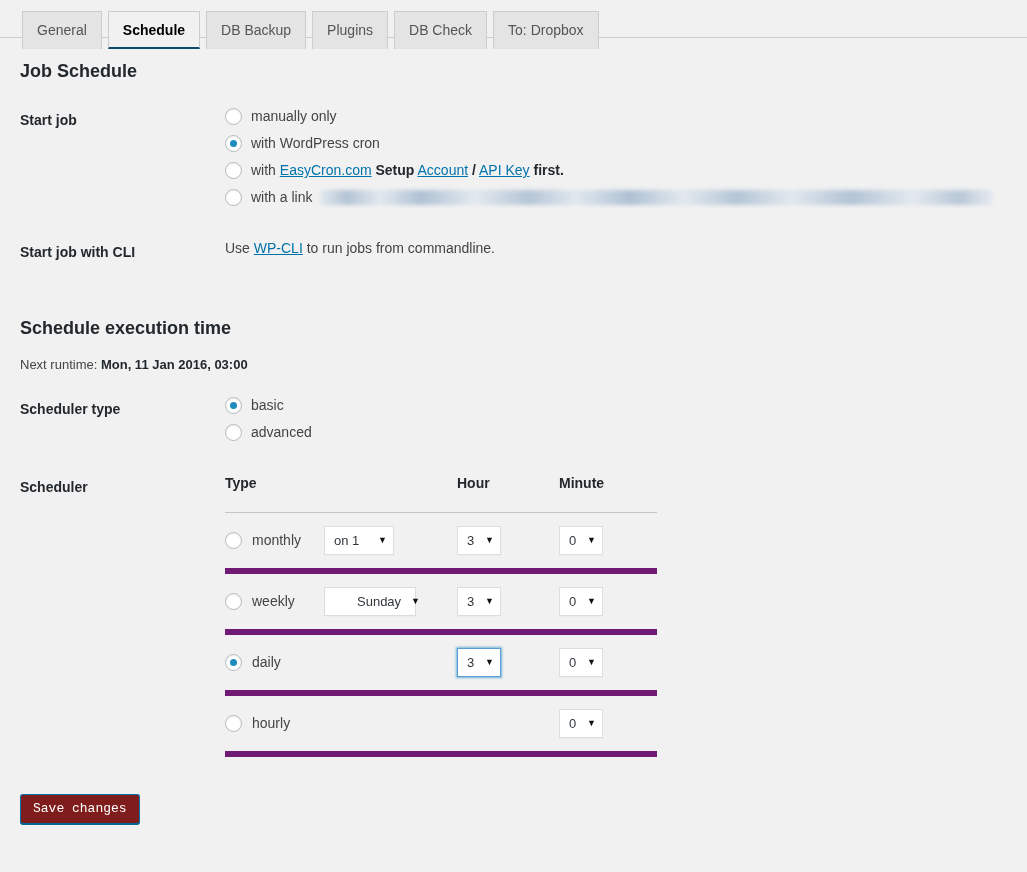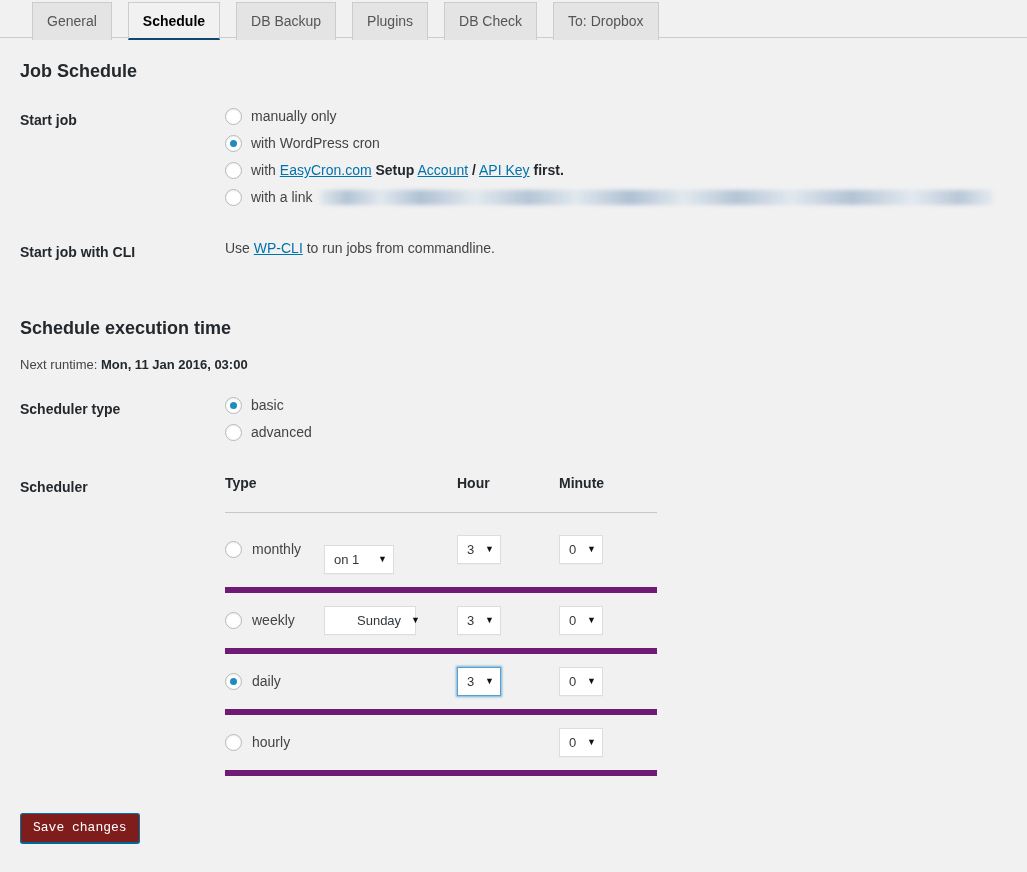--- a/index.html
+++ b/index.html
@@ -26,29 +26,29 @@
     background: #f1f1f1;
   }
   .tab-bar::after {
     content: ""; display: block; clear: both;
   }
   .tab {
     float: left;
     height: 38px;
     line-height: 37px;
     padding: 0 14px;
-    margin: 0 4px 0 12px;
+    margin: 0 4px 0 2px;
     background: #e4e4e4;
     border: 1px solid #ccc;
     border-bottom: none;
     font-size: 14px;
     color: #555;
     cursor: pointer;
     position: relative;
-    top: 2px;
+    top: 11px;
     white-space: nowrap;
   }
   .tab.active {
     background: #f1f1f1;
     border-bottom: 2px solid #0c4a6e;
     color: #000;
     font-weight: bold;
     z-index: 3;
   }
 
@@ -206,21 +206,21 @@
     box-shadow: 0 1px 1px rgba(0,0,0,.02);
     line-height: 27px;
     vertical-align: middle;
   }
   .sel .arr {
     font-size: 9px;
     color: #111;
     margin-left: 10px;
     line-height: 1;
   }
-  .sel.w-on1    { width: 70px; margin-top: 19px; }
+  .sel.w-on1    { width: 70px; }
   .sel.w-day    { width: 92px; padding-left: 32px; }
   .sel.w-num    { width: 44px; }
   .sel.focused {
     border: 1px solid #5b9dd9;
     box-shadow: 0 0 2px 1px rgba(30,140,190,.6);
   }
 
   
   .submit-wrap {
     padding: 22px 20px 0 20px;

